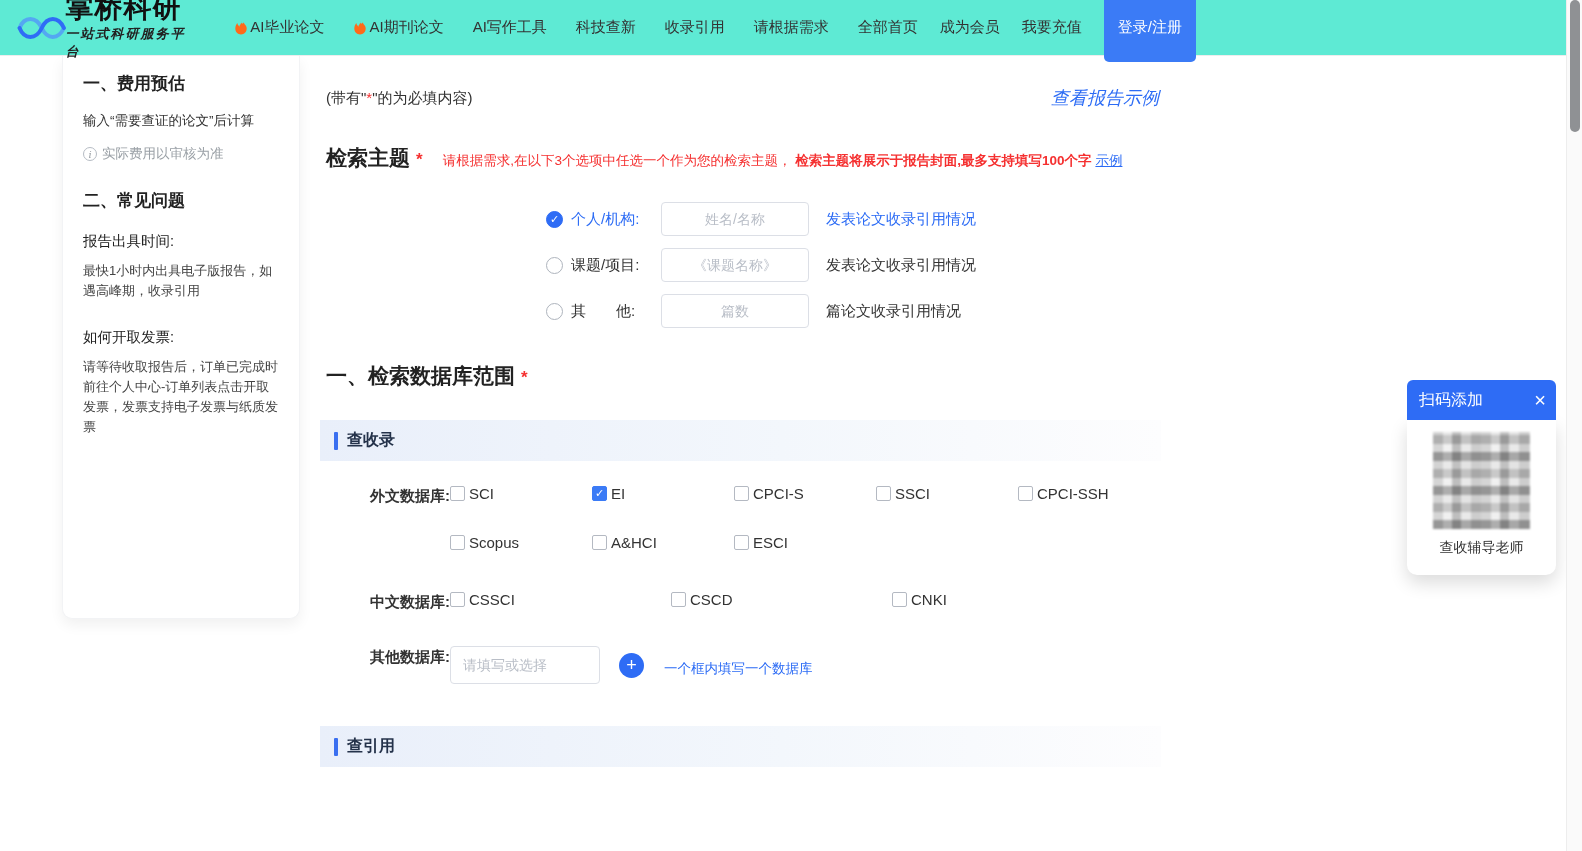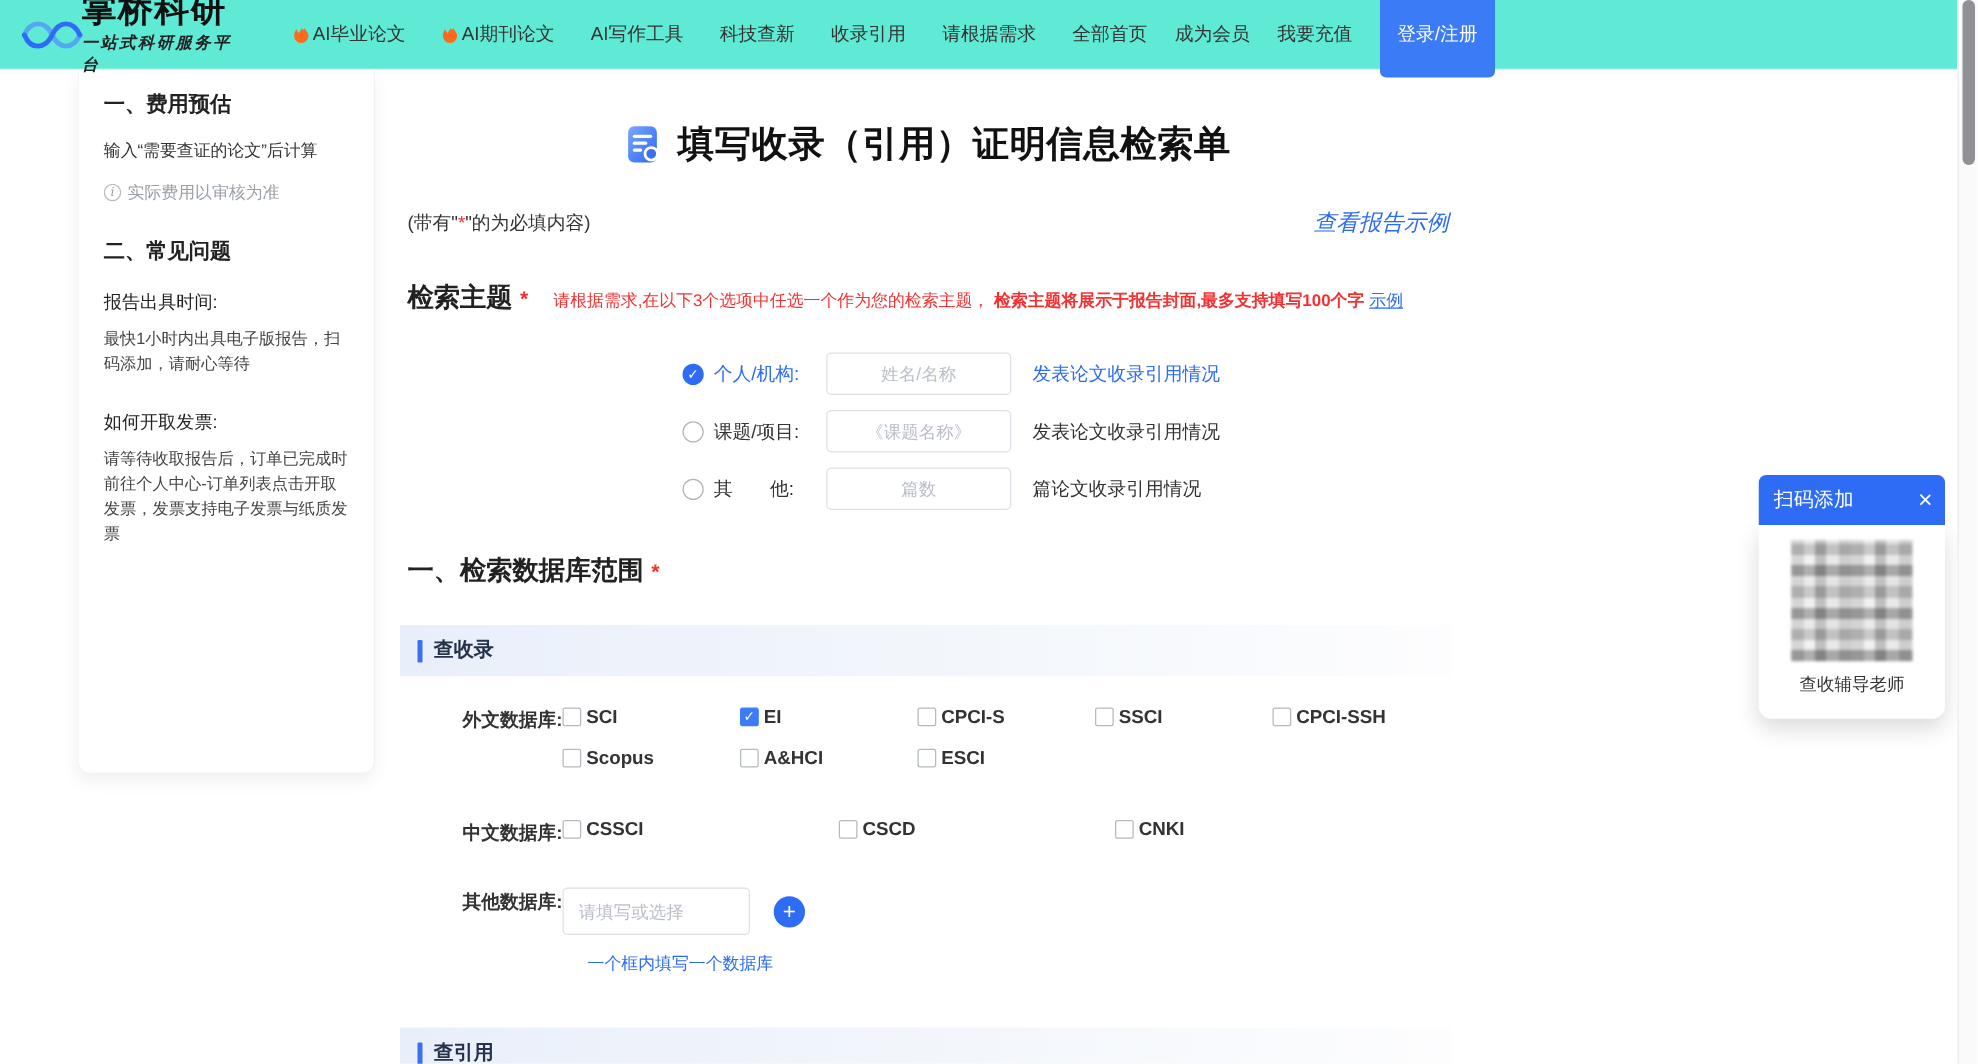--- a/index.html
+++ b/index.html
@@ -77,29 +77,29 @@
     background:linear-gradient(90deg,#e9effa 0%,#f3f7fc 55%,#fdfdfe 100%);
     display:flex; align-items:center; padding-left:14px; }
   .banner-bar { width:4px; height:18px; background:#3a6ff0; border-radius:1px; }
   .banner-txt { font-size:16px; font-weight:bold; color:#24324a; margin-left:9px; }
 
   .db-row { display:flex; align-items:flex-start; padding-left:6px; }
   .db-row.foreign { margin-top:24px; }
   .db-row.chinese { margin-top:40px; }
   .db-row.other   { margin-top:34px; }
   .db-label { font-size:15px; font-weight:bold; color:#333; width:124px; flex:0 0 auto; padding-top:2px;text-align:right; }
-  .cbgrid { display:grid; grid-template-columns:repeat(5,142px); row-gap:16px;font-weight:bold; }
+  .cbgrid { display:grid; grid-template-columns:repeat(5,142px); row-gap:32px; }
   .cbgrid.c3 { grid-template-columns:repeat(3,221px); }
   .cb-item { display:flex; align-items:center; cursor:pointer; }
   .cb { width:15px; height:15px; border:1px solid #b4b9c2; border-radius:2px; background:#fff; flex:0 0 auto; }
   .cb.checked { background:#3b7bf6; border-color:#3b7bf6; color:#fff; font-size:11px;
     display:flex; align-items:center; justify-content:center; }
   .cb-label { font-size:15px; color:#333; margin-left:4px; }
 
-  .other-wrap { display:flex; flex-direction:column; }
+  .other-wrap { display:flex; flex-direction:row; }
   .other-line { display:flex; align-items:center; }
   .other-input { width:150px; height:38px; border:1px solid #dcdfe6; border-radius:4px;
     font-size:14px; color:#333; padding:0 12px; outline:none; }
   .other-input::placeholder { color:#b9bec7; }
   .plus-btn { width:25px; height:25px; border-radius:50%; background:#2e6cf5; color:#fff; border:none;
     font-size:18px; line-height:23px; margin-left:19px; cursor:pointer; }
   .other-helper { font-size:13.5px; margin-top:14px; margin-left:20px; }
 
   
   .float-panel { position:absolute; right:26px; top:380px; width:149px; z-index:6; }
@@ -179,44 +179,27 @@
 
   <aside class="side-card">
     <div class="side-h">一、费用预估</div>
     <div class="side-line">输入“需要查证的论文”后计算</div>
     <div class="side-note">
       <span class="i-circle">i</span>
       <span>实际费用以审核为准</span>
     </div>
     <div class="side-h mt26">二、常见问题</div>
     <div class="side-sub">报告出具时间:</div>
-    <div class="side-body">最快1小时内出具电子版报告，扫码添加，请耐心等待</div>
+    <div class="side-body">最快1小时内出具电子版报告，如遇高峰期，收录引用</div>
     <div class="side-sub mt26">如何开取发票:</div>
     <div class="side-body">请等待收取报告后，订单已完成时前往个人中心-订单列表点击开取发票，发票支持电子发票与纸质发票</div>
   </aside>
 
   <main class="content">
 
-    <div class="form-title">
-      <svg viewBox="0 0 30 33">
-        <defs>
-            <linearGradient id="tg" x1="0" y1="0" x2="1" y2="1">
-          <stop offset="0" stop-color="#7aa7fb"></stop>
-              <stop offset="1" stop-color="#2f66f3"></stop>
-            </linearGradient>
-          </defs>
-        <rect x="2" y="1" width="23" height="29" rx="5" fill="url(#tg)"></rect>
-        <line x1="7" y1="9" x2="20" y2="9" stroke="#fff" stroke-width="2.6" stroke-linecap="round"></line>
-        <line x1="7" y1="14.5" x2="16" y2="14.5" stroke="#fff" stroke-width="2.6" stroke-linecap="round"></line>
-        <line x1="7" y1="20" x2="12" y2="20" stroke="#fff" stroke-width="2.6" stroke-linecap="round"></line>
-        <circle cx="20.5" cy="23" r="5" fill="#3a6ff0" stroke="#fff" stroke-width="2.2"></circle>
-        <line x1="24.4" y1="27" x2="27.2" y2="29.9" stroke="#fff" stroke-width="2.4" stroke-linecap="round"></line>
-      </svg>
-      <span class="form-title-text">填写收录（引用）证明信息检索单</span>
-    </div>
 
     <div class="note-row">
       <span class="note-left"><span>(带有"</span><span class="red">*</span><span>"的为必填内容)</span></span>
       <span class="link report-link">查看报告示例</span>
     </div>
 
     <div class="topic-row">
       <span class="h2">检索主题</span>
       <span class="star">*</span>
       <span class="topic-hint"><span>请根据需求,在以下3个选项中任选一个作为您的检索主题， </span><b>检索主题将展示于报告封面,最多支持填写100个字</b></span>

